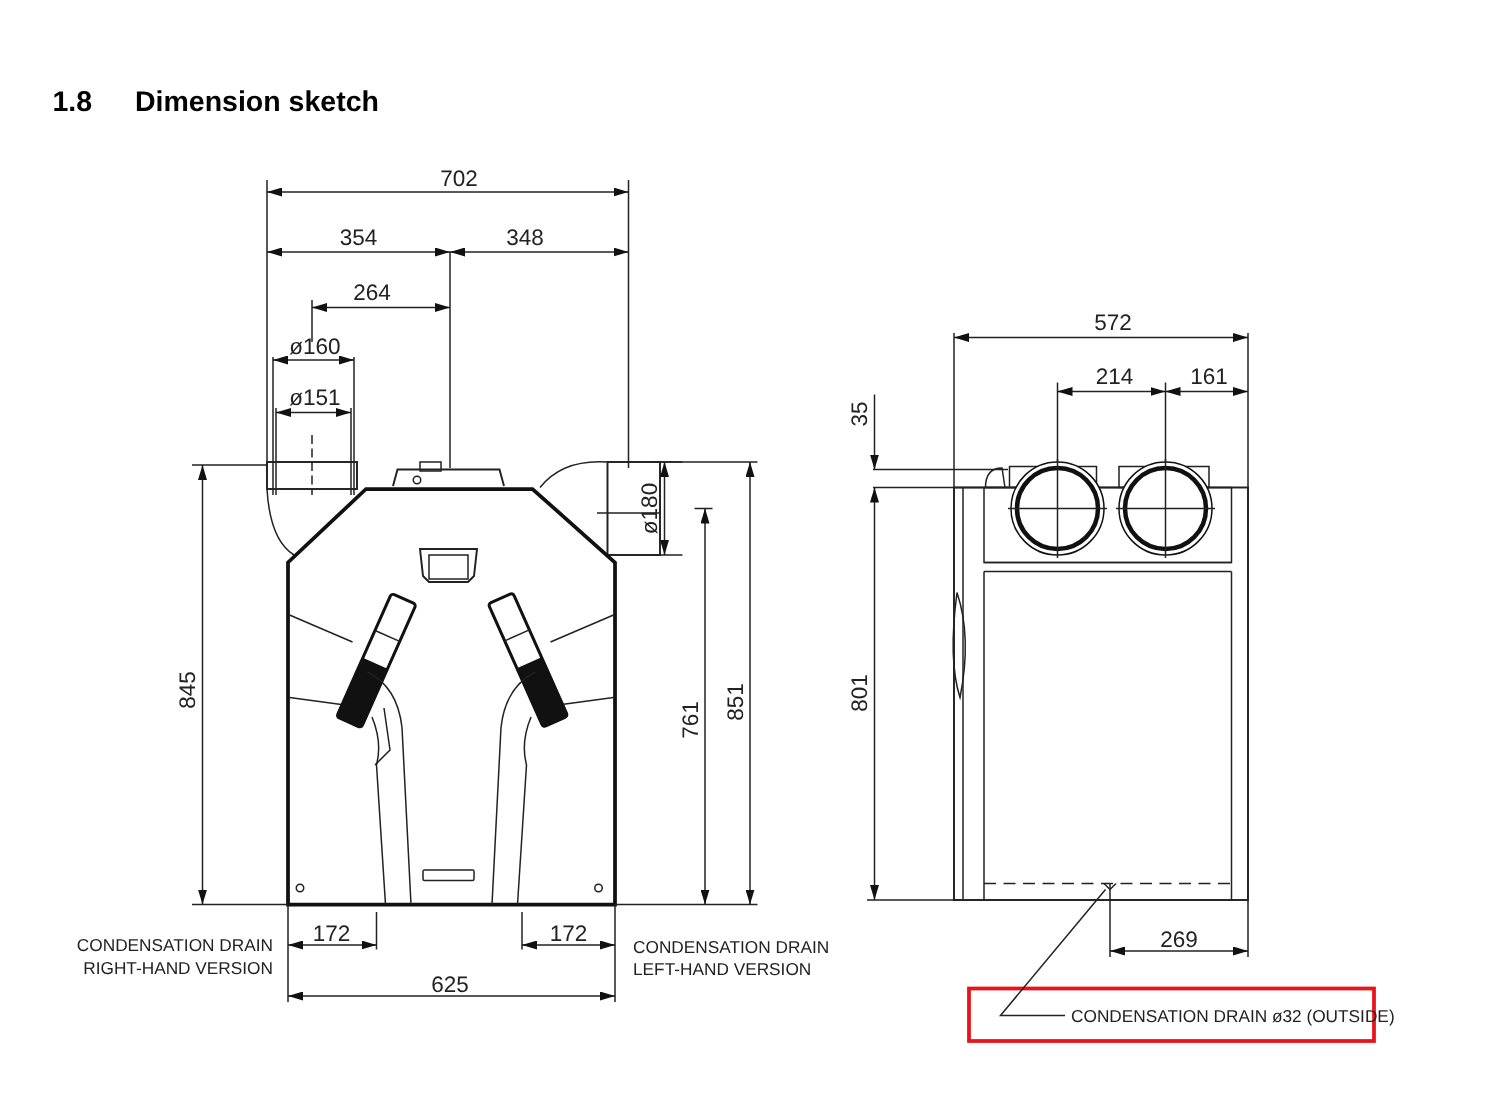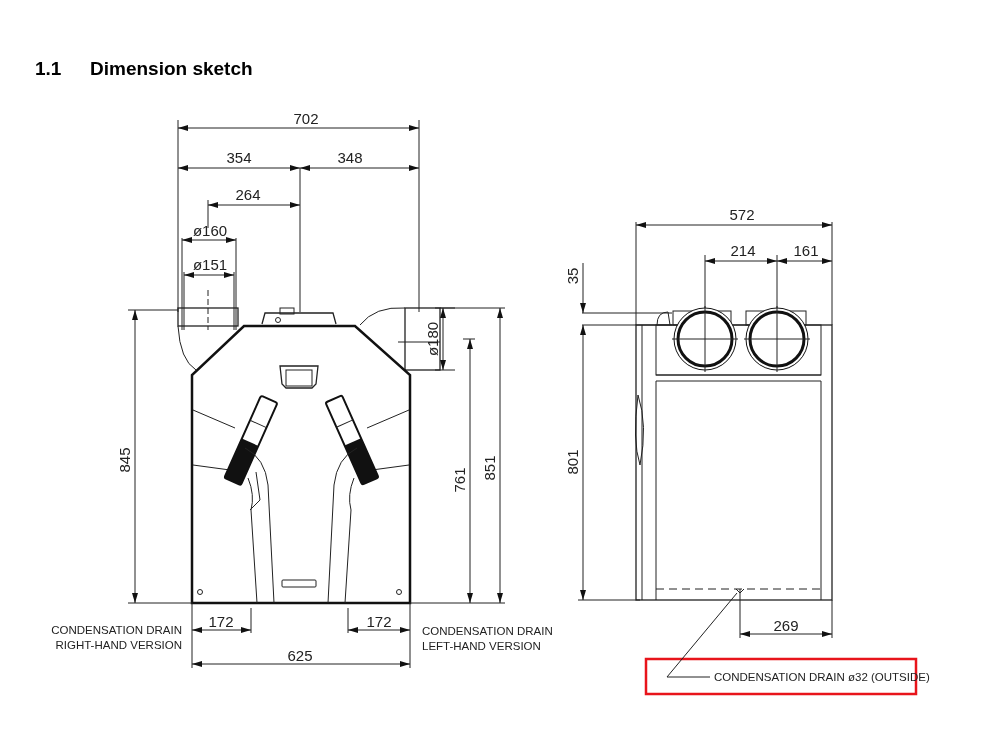--- a/index.html
+++ b/index.html
@@ -11,21 +11,21 @@
   .dim{font-size:15px;}
   .note{font-size:11.5px;}
   .ln{stroke:#222;stroke-width:1;fill:none;}
   .thick{stroke:#111;stroke-width:2.5;fill:none;}
   .med{stroke:#222;stroke-width:1.3;fill:none;}
 </style>
 </head>
 <body>
 
 <div class="heading">
-  <span class="num">1.1</span><span>Dimension sketch</span>
+  <span class="num">1.8</span><span>Dimension sketch</span>
 </div>
 
 <svg width="1000" height="739" viewBox="0 0 1000 739">
   <defs>
     <marker id="ar" viewBox="0 0 10 6" refX="10" refY="3" markerWidth="10" markerHeight="6" orient="auto-start-reverse" markerUnits="userSpaceOnUse">
       <path d="M0,0 L10,3 L0,6 z" fill="#111"></path>
     </marker>
   </defs>
 
   <g>

